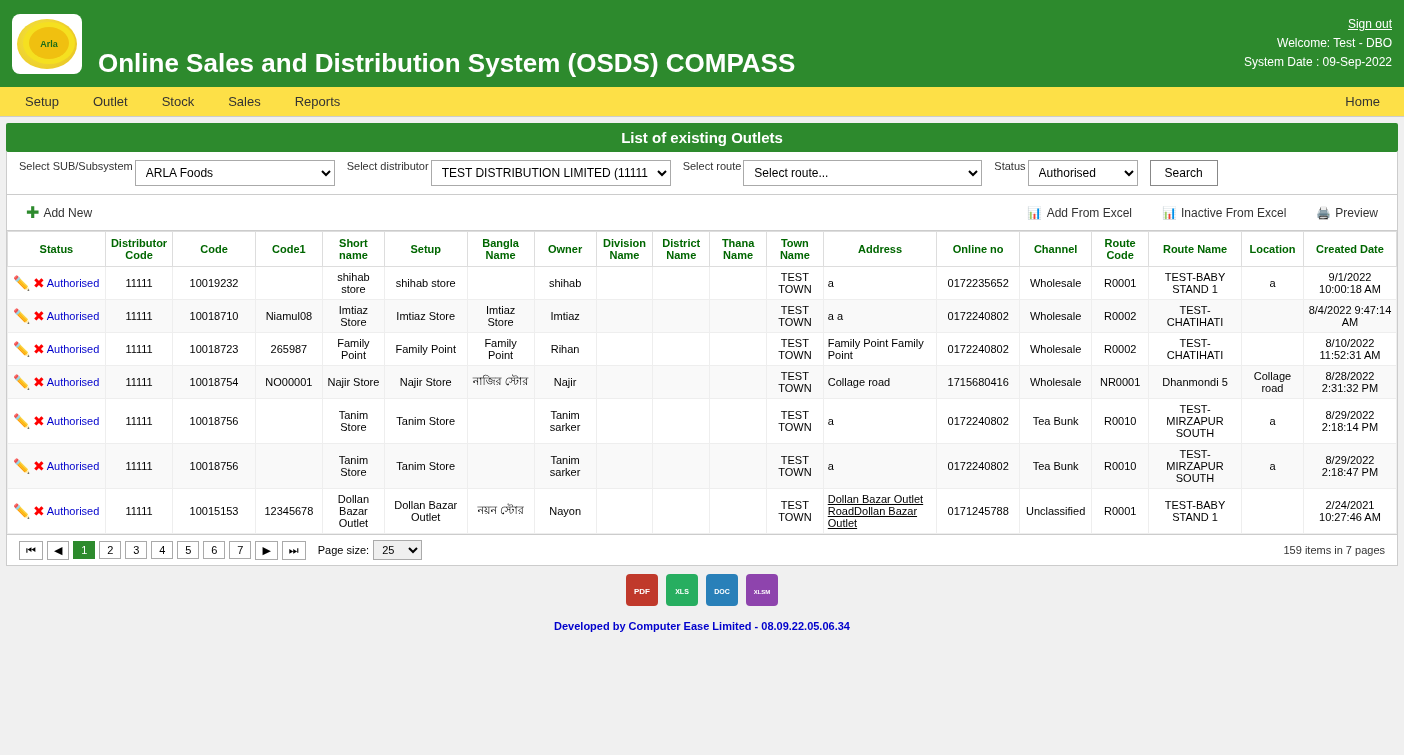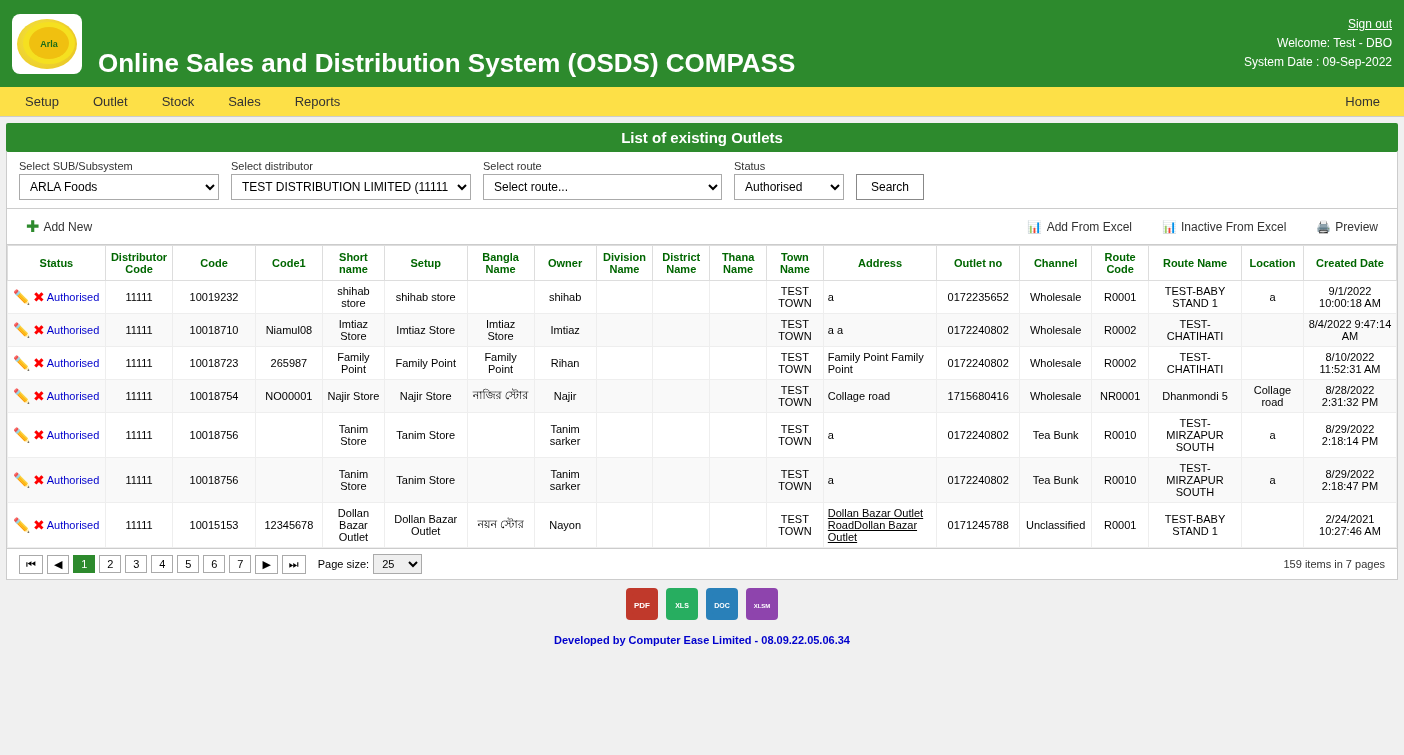--- a/index.html
+++ b/index.html
@@ -15,21 +15,21 @@
     
     .nav { background: #fde047; display: flex; align-items: center; border-bottom: 1px solid #ccc; padding: 0 8px; }
     .nav-item { padding: 6px 16px; cursor: pointer; font-size: 13px; color: #333; border: 1px solid transparent; }
     .nav-home { margin-left: auto; padding: 6px 16px; font-size: 13px; color: #333; cursor: pointer; }
 
     
     .page-title-bar { background: #2d8a2d; color: #fff; text-align: center; padding: 6px; font-size: 15px; font-weight: bold; margin: 6px 6px 0 6px; border-radius: 2px; }
 
     
     .filter-bar { background: #fff; padding: 8px 12px; margin: 0 6px; border: 1px solid #ccc; border-top: none; display: flex; align-items: flex-end; gap: 12px; flex-wrap: wrap; }
-    .filter-group { display: flex; flex-direction: column; gap: 2px; }
+    .filter-group { display: flex; flex-direction: row; gap: 2px; }
     .filter-group label { font-size: 11px; color: #333; }
     .filter-group select, .filter-group input { border: 1px solid #aaa; padding: 3px 6px; font-size: 12px; height: 26px; }
     .filter-group select { background: #fff; }
     .search-btn { background: #fff; border: 1px solid #888; padding: 3px 14px; height: 26px; cursor: pointer; font-size: 12px; }
 
     
     .toolbar { background: #fff; padding: 5px 12px; margin: 0 6px; border: 1px solid #ccc; border-top: none; display: flex; align-items: center; gap: 8px; }
     .toolbar-btn { display: flex; align-items: center; gap: 4px; cursor: pointer; font-size: 12px; color: #333; padding: 2px 6px; border: 1px solid transparent; }
     .toolbar-right { margin-left: auto; display: flex; align-items: center; gap: 16px; }
 
@@ -174,21 +174,21 @@
         <th class="col-code1"><span>Code1</span></th>
         <th class="col-short"><span>Short name</span></th>
         <th class="col-name"><span>Setup</span></th>
         <th class="col-bangla"><span>Bangla Name</span></th>
         <th class="col-owner"><span>Owner</span></th>
         <th class="col-division"><span>Division Name</span></th>
         <th class="col-district"><span>District Name</span></th>
         <th class="col-thana"><span>Thana Name</span></th>
         <th class="col-town"><span>Town Name</span></th>
         <th class="col-address"><span>Address</span></th>
-        <th class="col-contact"><span>Outlet no</span></th>
+        <th class="col-contact"><span>Online no</span></th>
         <th class="col-channel"><span>Channel</span></th>
         <th class="col-routecode"><span>Route Code</span></th>
         <th class="col-routename"><span>Route Name</span></th>
         <th class="col-location"><span>Location</span></th>
         <th class="col-created"><span>Created Date</span></th>
       </tr>
     </thead>
     <tbody id="table-body">
     <tr>
       <td>

